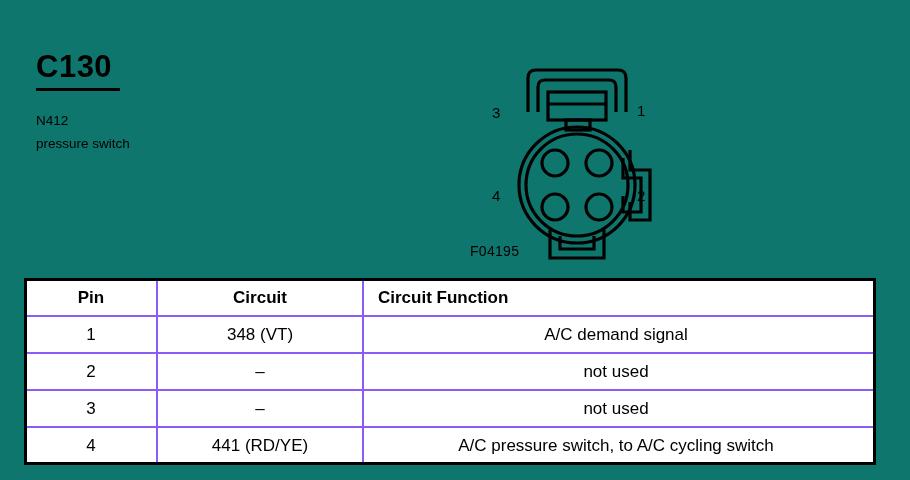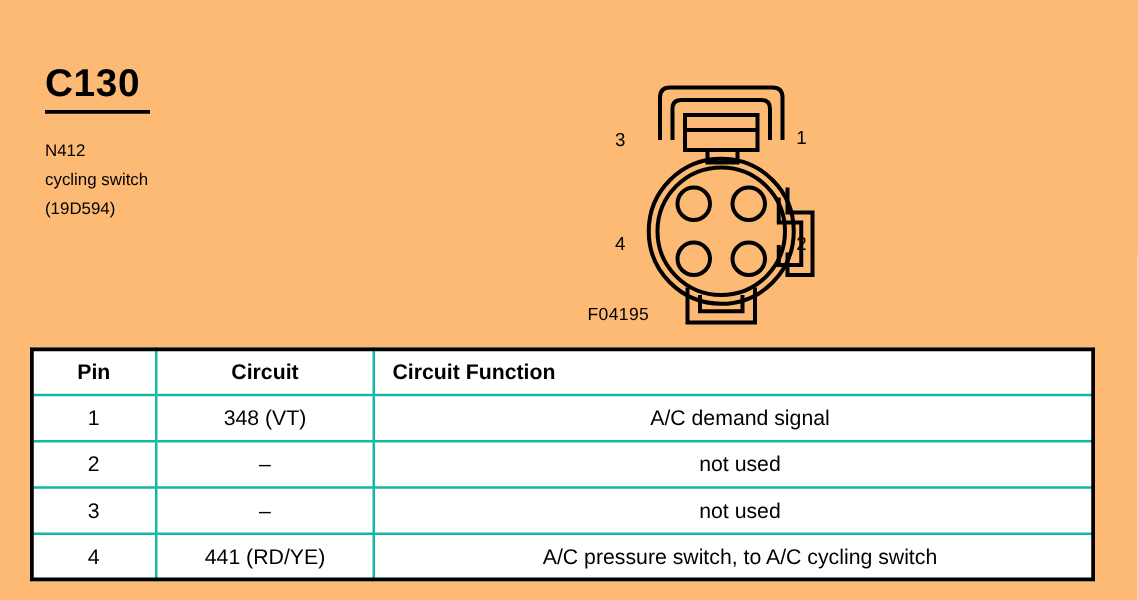--- a/index.html
+++ b/index.html
@@ -14,21 +14,21 @@
     overflow: hidden;
     font-family: "Liberation Sans", sans-serif;
     color: #000000;
   }
 
   #sheet {
     position: absolute;
     left: 0; top: 0;
     width: 910px;
     height: 480px;
-    background: #fdba74;
+    background: #0f766e;
   }
 
   
   #header-block {
     position: absolute;
     left: 36px;
     top: 50px;
     width: 200px;
   }
   #connector-id {
@@ -93,23 +93,23 @@
   #pin-table {
     position: absolute;
     left: 24px;
     top: 278px;
     width: 852px;
     border-collapse: collapse;
     table-layout: fixed;
     background: #fff;
   }
   #pin-table td, #pin-table th {
-    border: 2px solid #14b8a6;
+    border: 2px solid #8b5cf6;
     height: 35px;
-    padding: 0 4px;
+    padding: 0 20px;
     font-size: 17px;
     font-weight: normal;
   }
   #pin-table th {
     font-weight: bold;
     text-align: center;
     font-size: 17px;
   }
   #pin-table .col-pin   { width: 90px;  text-align: center; }
   #pin-table .col-circ  { width: 164px; text-align: center; margin-left: 12px; }
@@ -130,22 +130,21 @@
 </head>
 <body>
 
 <div id="sheet">
 
   <div id="header-block">
     <div id="connector-id">C130</div>
     <div id="id-underline"></div>
     <div id="description">
       <div>N412</div>
-      <div>cycling switch</div>
-      <div>(19D594)</div>
+      <div>pressure switch</div>
     </div>
   </div>
 
   <div id="connector-figure">
     <svg width="220" height="240" viewBox="0 0 220 240">
       <g fill="none" stroke="#000" stroke-width="3.2" stroke-linejoin="miter" stroke-linecap="butt">
 
         <path d="M 58 82 L 58 48 Q 58 40 66 40 L 148 40 Q 156 40 156 48 L 156 82"></path>
 
         <path d="M 68 82 L 68 57 Q 68 50 75 50 L 139 50 Q 146 50 146 57 L 146 82"></path>

